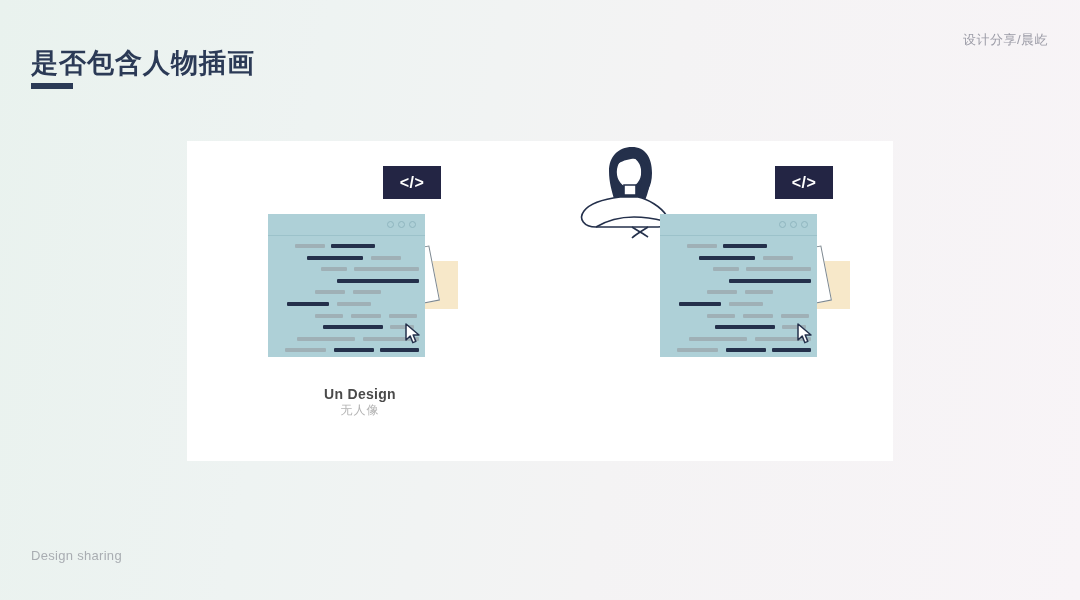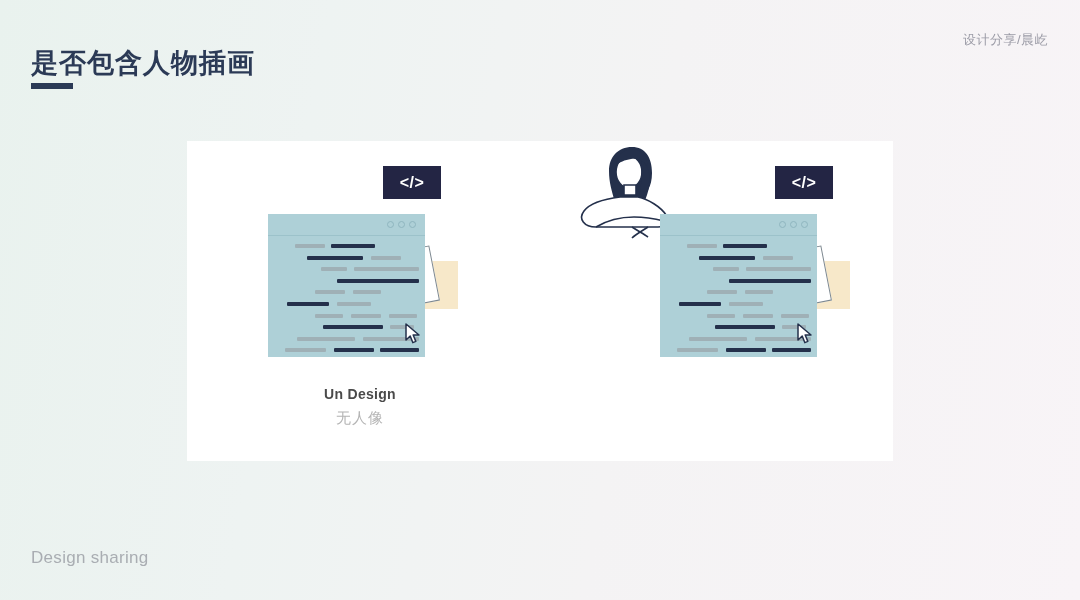--- a/index.html
+++ b/index.html
@@ -18,21 +18,21 @@
   }
   .title-underline{
     position:absolute;left:31px;top:83px;width:42px;height:6px;background:#2b3a56;
   }
   .credit{
     position:absolute;right:32px;top:31px;
     font-size:13px;color:#9b9ba6;letter-spacing:.5px;white-space:nowrap;
   }
   .footer{
     position:absolute;left:31px;top:548px;
-    font-size:17px;color:#a9adb2;letter-spacing:.3px;white-space:nowrap;
+    font-size:13px;color:#a9adb2;letter-spacing:.3px;white-space:nowrap;
   }
 
   
   .card{
     position:absolute;left:187px;top:141px;width:706px;height:320px;
     background:#ffffff;
   }
 
   
   .col{position:absolute;top:0;width:330px;height:320px;}
@@ -85,21 +85,21 @@
   .cursor{position:absolute;width:18px;height:22px;}
   .cursor-left{left:209px;top:182px;}
   .cursor-right{left:239px;top:182px;}
 
   
   .person{position:absolute;left:5px;top:-2px;width:140px;height:105px;}
 
   
   .labels{position:absolute;left:0;top:245px;width:330px;text-align:center;}
   .label-en{font-size:14px;font-weight:bold;color:#4a4a4a;letter-spacing:.3px;}
-  .label-cn{font-size:15px;color:#b4b4b4;margin-top:7px;letter-spacing:1px;}
+  .label-cn{font-size:12px;color:#b4b4b4;letter-spacing:1px;}
 </style>
 </head>
 <body>
 
 <div class="slide">
 
   <div class="title">是否包含人物插画</div>
   <div class="title-underline"></div>
   <div class="credit">设计分享/晨屹</div>
 

